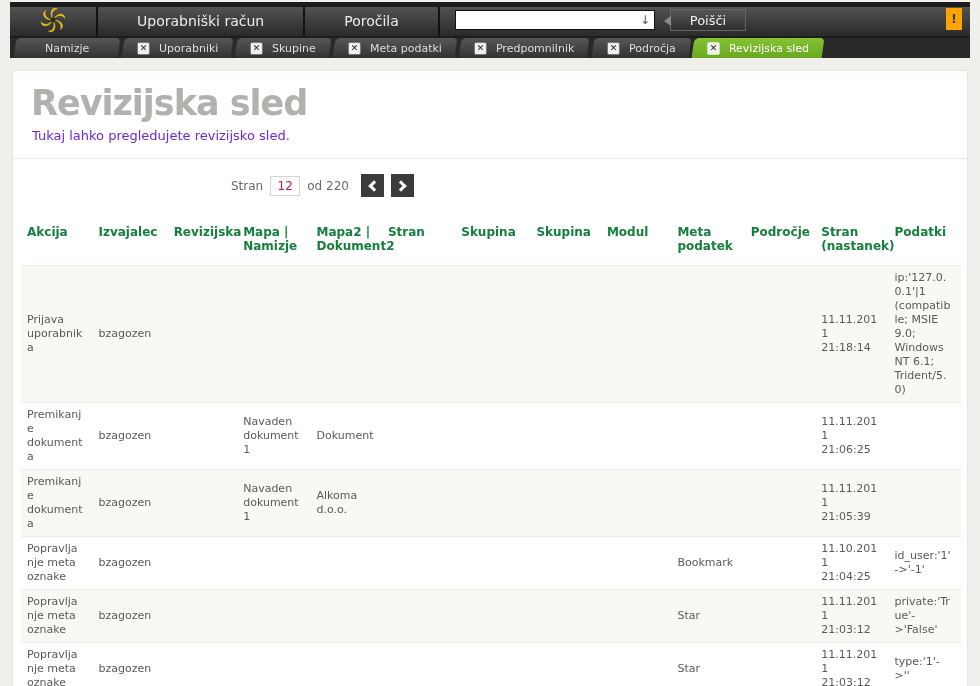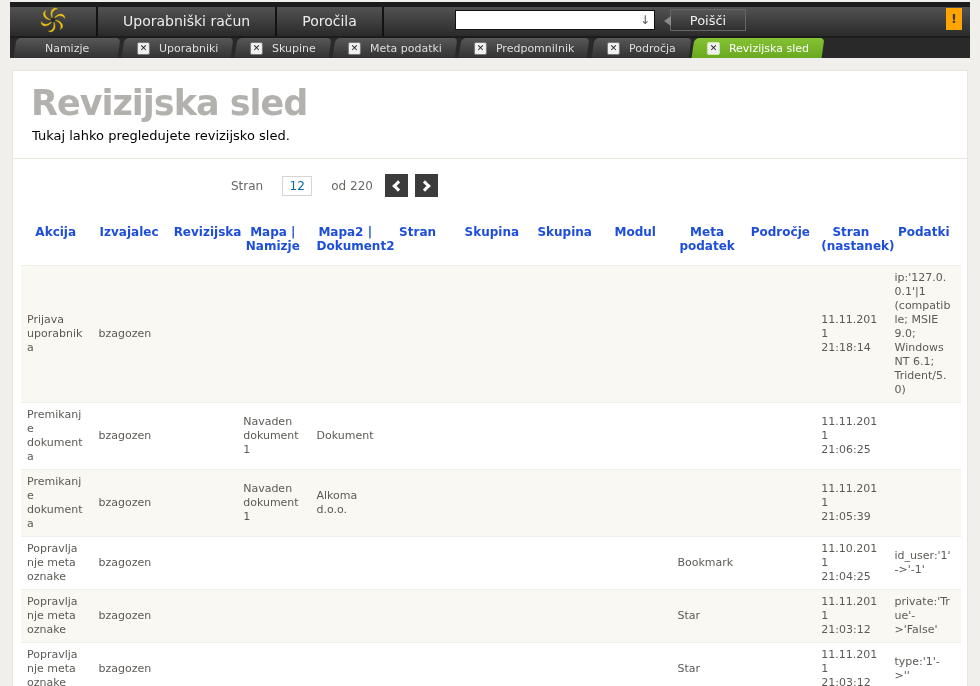--- a/index.html
+++ b/index.html
@@ -19,21 +19,21 @@
   .menu-row {
     position: absolute; left: 0; top: 5px; width: 100%; height: 29px;
     background: linear-gradient(#525252, #2a2a2a);
     display: flex; align-items: stretch;
   }
   .logo-cell {
     width: 88px; display: flex; align-items: center; justify-content: center;
     border-right: 2px solid #121212;
   }
   .menu-item {
-    padding: 0 25px; line-height: 29px; font-size: 14px; color: #ececec;
+    padding: 0 39px; line-height: 29px; font-size: 14px; color: #ececec;
     border-right: 2px solid #121212; cursor: pointer; white-space: nowrap;
   }
   .search-input {
     position: absolute; left: 445px; top: 8px; width: 200px; height: 20px;
     border: 1px solid #111; background: #fff; font-size: 12px; color: #444;
     padding: 0 16px 0 5px;
   }
   .search-arrow {
     position: absolute; left: 628px; top: 9px; width: 14px; height: 18px;
     color: #555; font-size: 12px; line-height: 18px; text-align: center;
@@ -80,49 +80,49 @@
 
   
   .panel {
     position: absolute; left: 12px; top: 70px; width: 956px; height: 620px;
     background: #fff; border: 1px solid #e7e5e0; border-bottom: none;
   }
   .page-title {
     margin: 12px 0 0 18px; font-size: 35px; font-weight: bold;
     color: #b3b1ad; letter-spacing: -1px;
   }
-  .page-subtitle { margin: 5px 0 0 19px; font-size: 13px; color: #000000; }
+  .page-subtitle { margin: 5px 0 0 19px; font-size: 13px; color: #6d28d9; }
   .divider { margin-top: 15px; border-top: 1px solid #eae6de; }
 
   .pagination {
     margin: 15px 0 0 218px; display: flex; align-items: center;
     font-size: 12px; color: #6b6965;
   }
   .page-input {
-    width: 30px; height: 20px; margin: 0 19px; text-align: center;
-    border: 1px solid #d8d5cf; font-size: 12px; color: #0369a1;
+    width: 30px; height: 20px; margin: 0 7px; text-align: center;
+    border: 1px solid #d8d5cf; font-size: 12px; color: #be185d;
     font-family: "DejaVu Sans", sans-serif;
   }
   .nav-btn {
     width: 23px; height: 23px; background: #3b3b3b; border: none;
     display: flex; align-items: center; justify-content: center;
     cursor: pointer; margin-left: 7px;
   }
   .nav-btn:first-of-type { margin-left: 12px; }
   .chev { width: 8px; height: 8px; border-left: 3px solid #fff; border-bottom: 3px solid #fff; }
   .chev.left  { transform: rotate(45deg); margin-left: 3px; }
   .chev.right { transform: rotate(-135deg); margin-right: 3px; }
 
   
   table {
     margin: 24px 8px 0; width: 940px; table-layout: fixed;
     border-collapse: collapse; font-size: 11px; color: #5d5a56;
   }
   th {
-    color: #1d4ed8; font-size: 12px; font-weight: bold; text-align: center;
+    color: #15803d; font-size: 12px; font-weight: bold; text-align: left;
     vertical-align: top; padding: 4px 8px 12px 6px; line-height: 14px;
   }
   td {
     padding: 5px 8px 5px 6px; vertical-align: middle; line-height: 14px;
     overflow-wrap: break-word; word-break: break-word;
     border-top: 1px solid #f0eeea;
   }
   tbody tr { height: 31px; }
   tbody tr:nth-child(odd) { background: #faf8f3; }
 </style>

